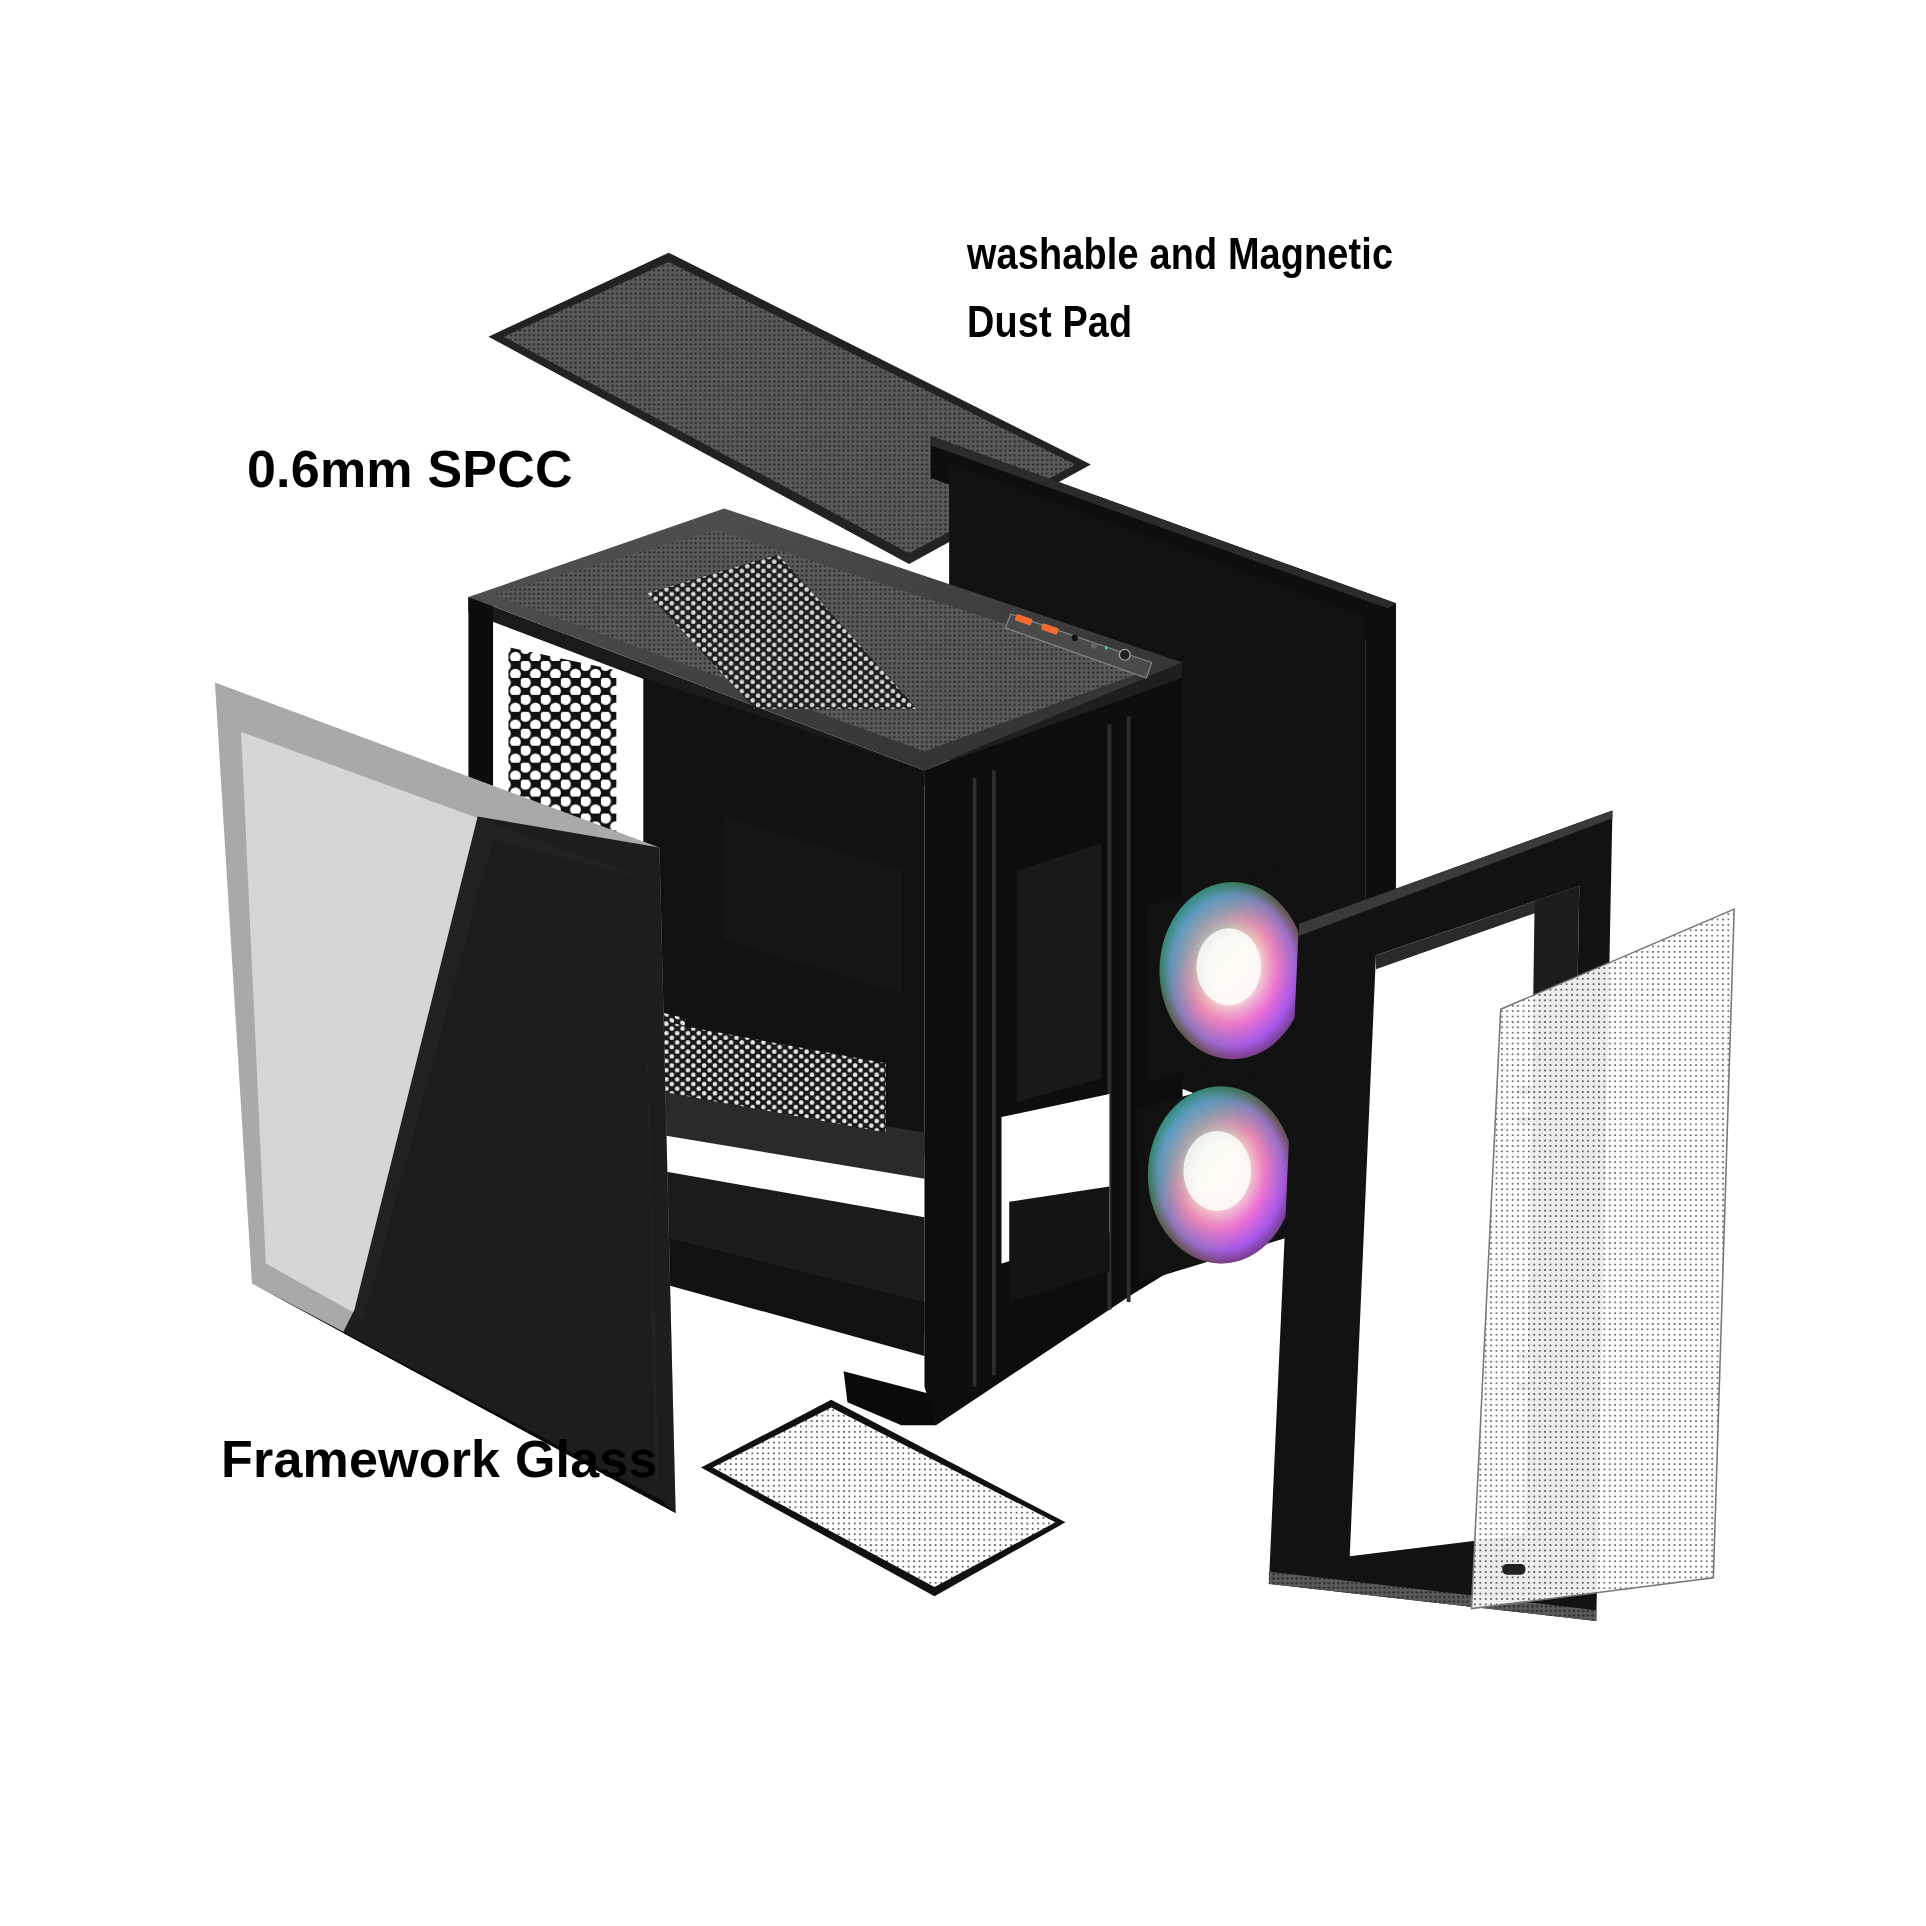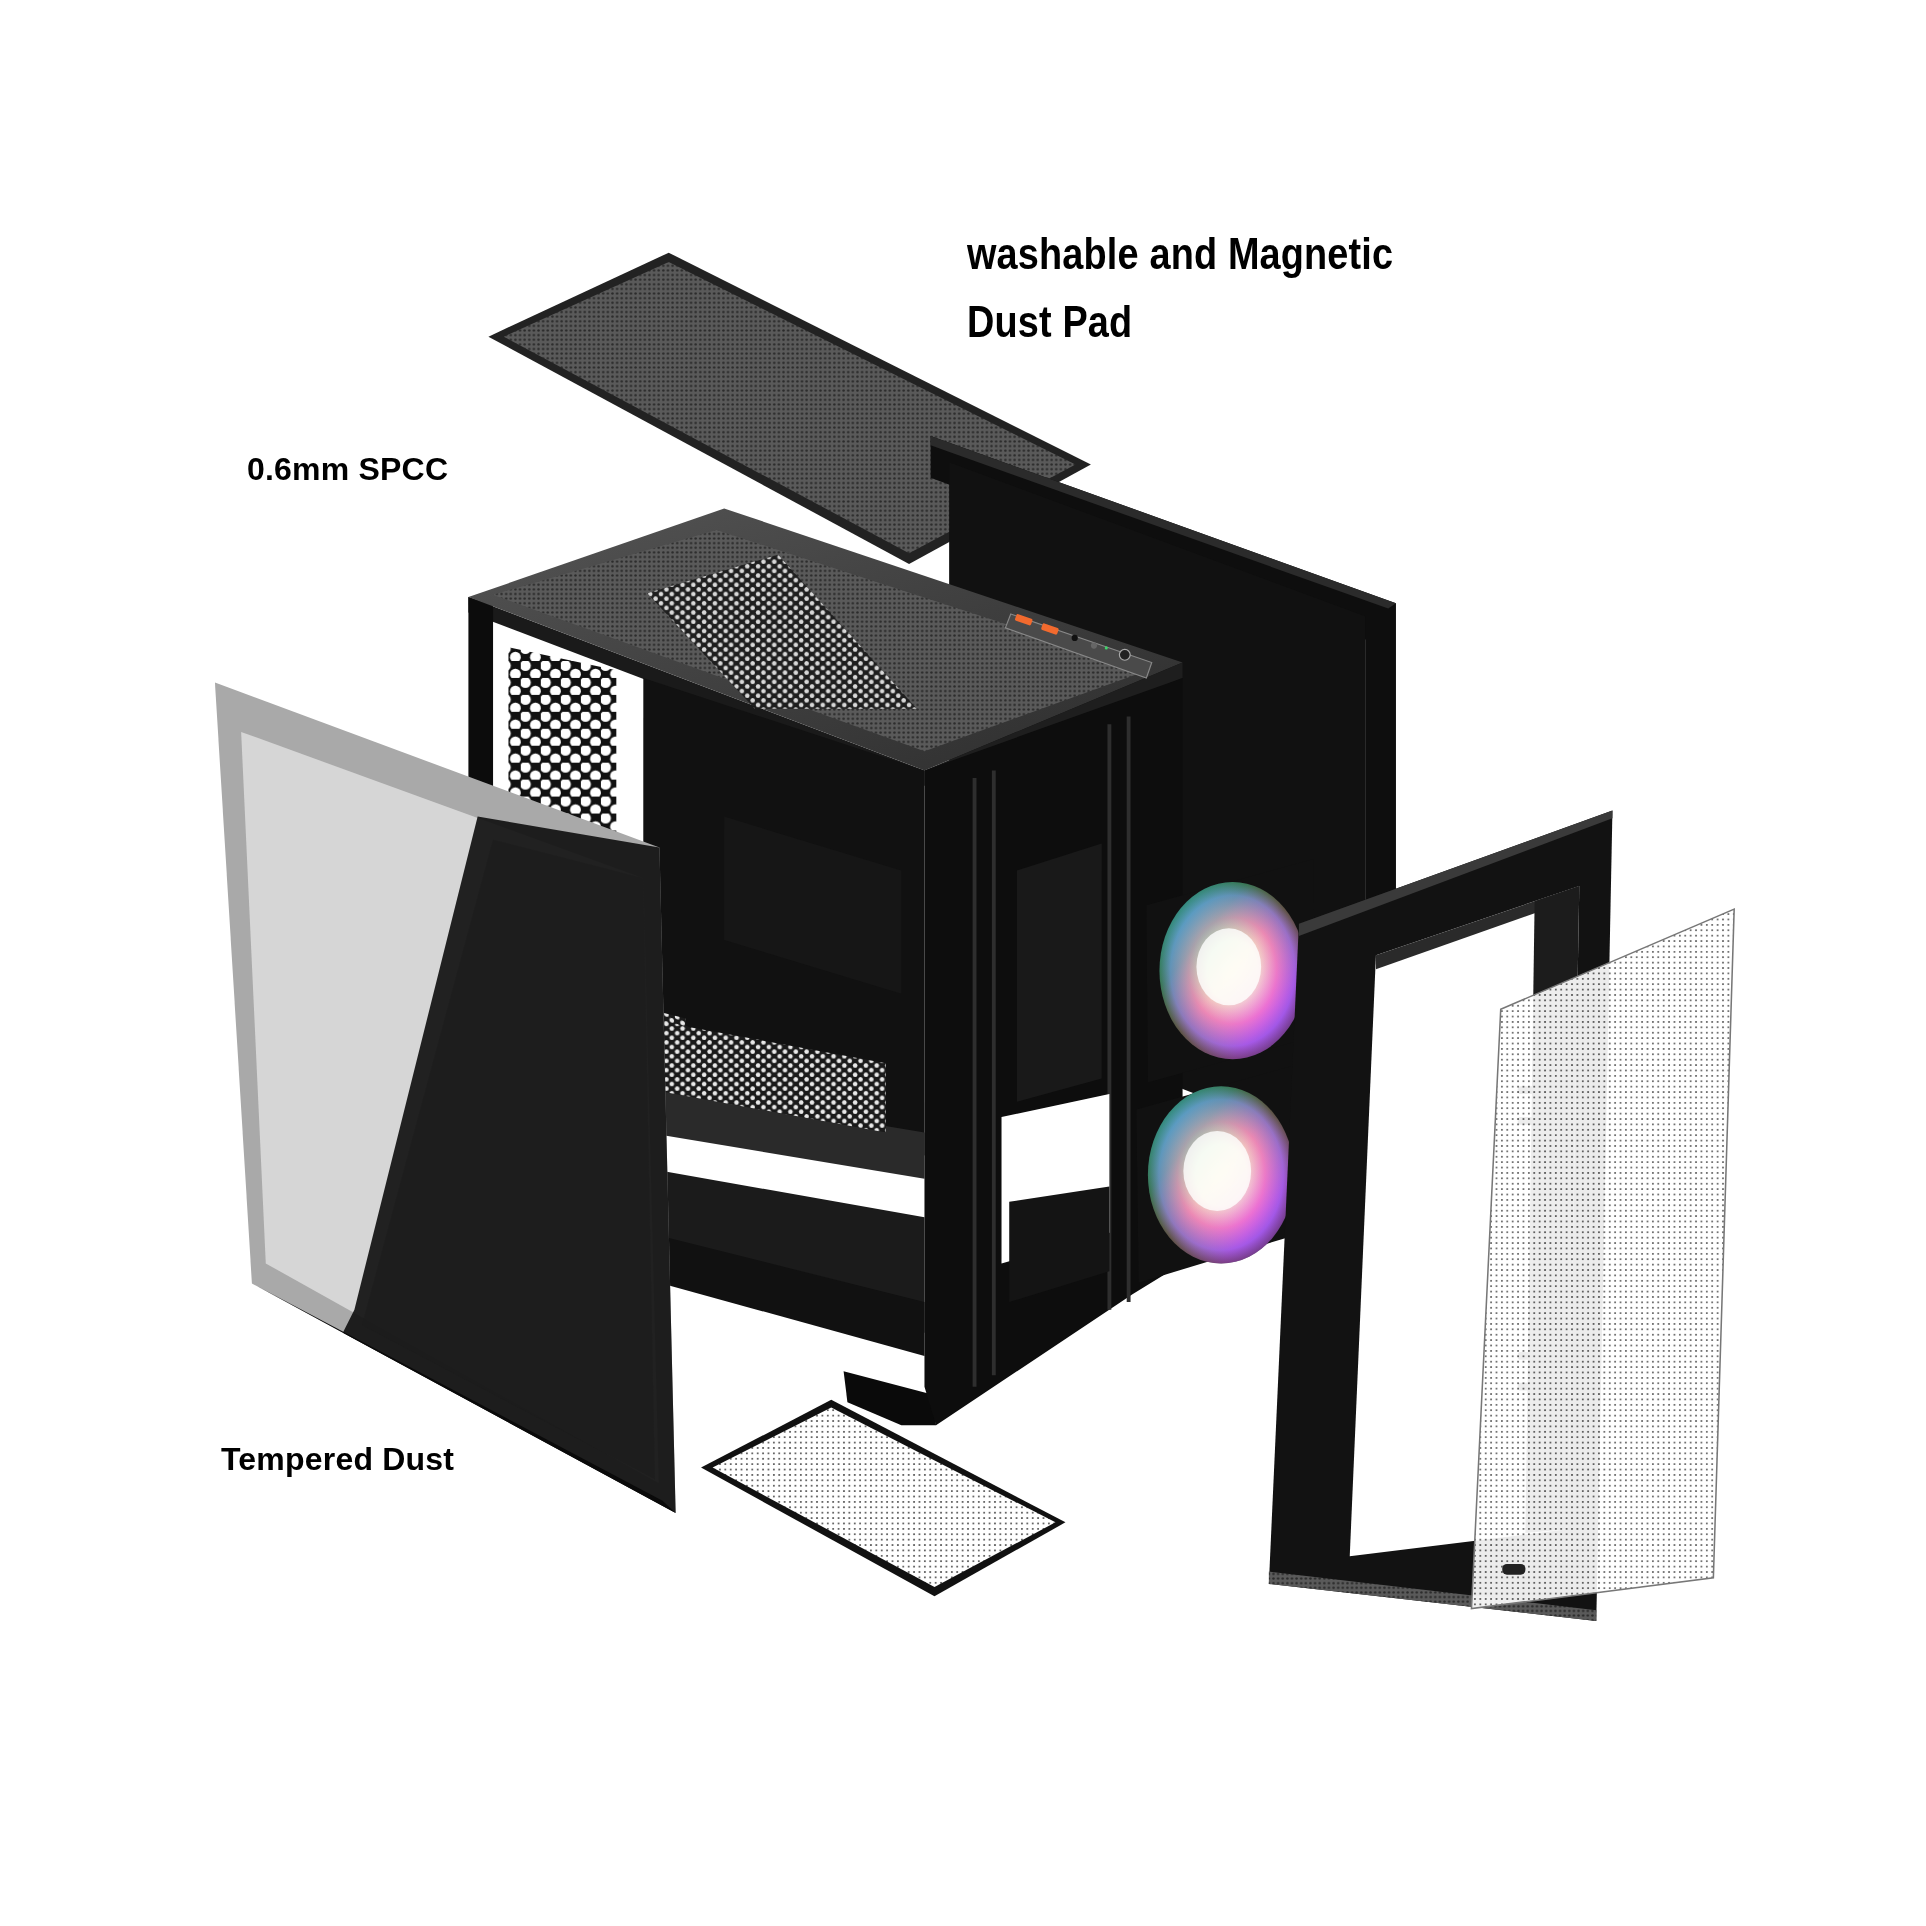--- a/index.html
+++ b/index.html
@@ -1,19 +1,19 @@
 <!DOCTYPE html>
 <html style="font-size:12.3px"><head>
 <meta charset="utf-8">
 <style>
   html, body { margin: 0; padding: 0; background: #ffffff; }
   body { width: 1926px; height: 1926px; position: relative; overflow: hidden;
          font-family: "Liberation Sans", "DejaVu Sans", sans-serif; }
   .scene { position: absolute; left: 0; top: 0; width: 1926px; height: 1926px; }
-  .label { position: absolute; font-weight: bold; color: #000000; font-size: 32px;
+  .label { position: absolute; font-weight: bold; color: #000000; font-size: 52px;
            line-height: 68px; white-space: nowrap; letter-spacing: 0.2px; }
   .label .line { display: block; }
   .label.condensed { transform: scaleX(0.86); transform-origin: left top; font-size: 44px; }
 </style>
 </head>
 <body>
 
 <div class="scene">
 <svg width="1926" height="1926" viewBox="0 0 2500 2500" xmlns="http://www.w3.org/2000/svg">
   <defs>
@@ -181,15 +181,15 @@
 </div>
 
 <div class="label" style="left:247px; top:435px;">
   <span class="line">0.6mm SPCC</span>
 </div>
 
 <div class="label" style="left:1424px; top:669px;">
 </div>
 
 <div class="label" style="left:221px; top:1425px;">
-  <span class="line">Tempered Dust</span>
+  <span class="line">Framework Glass</span>
 </div>
 
 
 </body></html>

